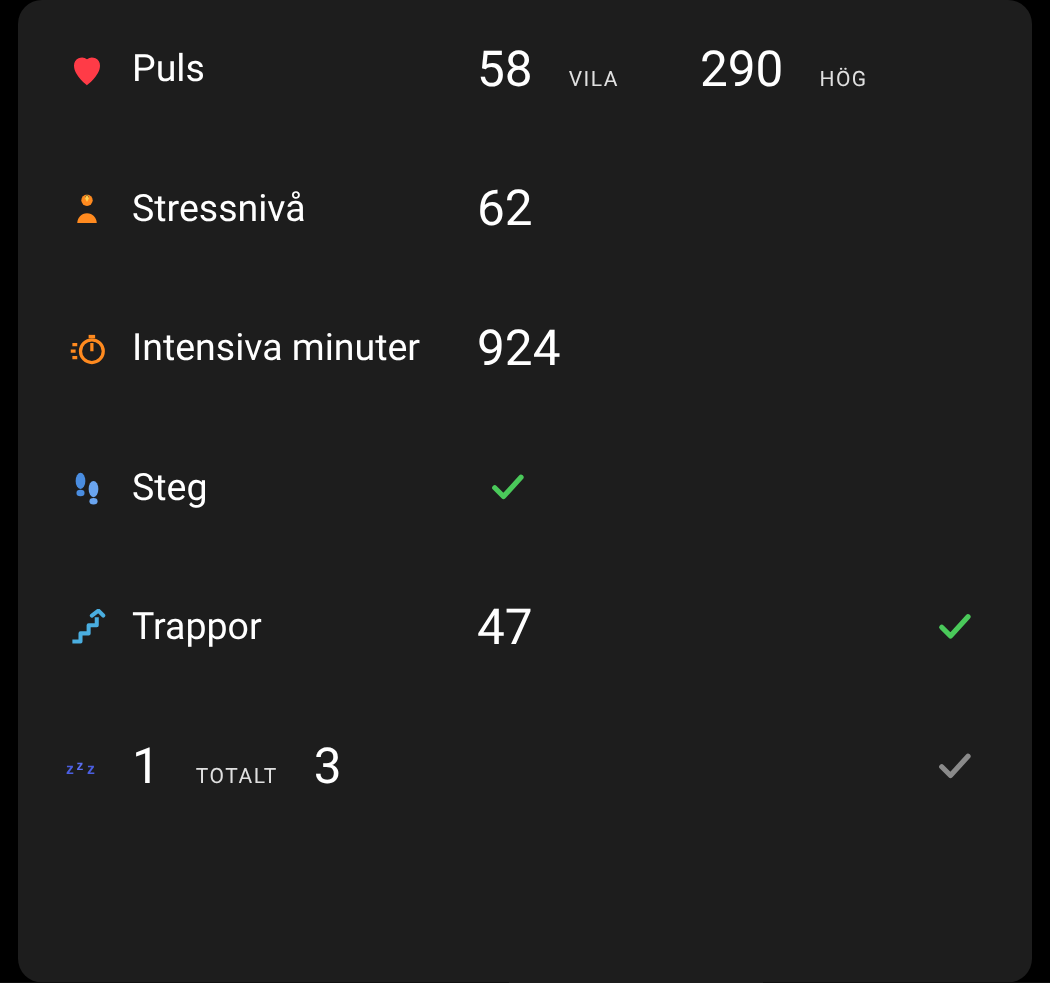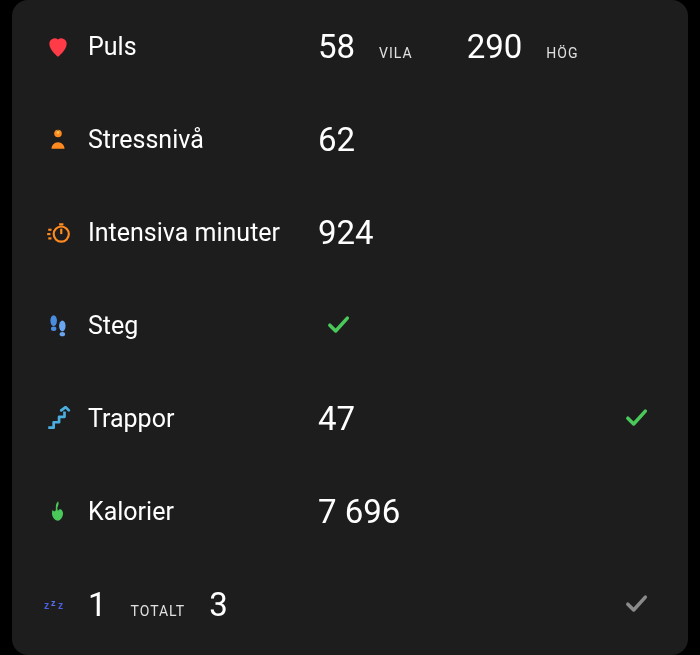--- a/index.html
+++ b/index.html
@@ -171,34 +171,20 @@
     </div>
     <div class="check-col">
       <span>
         <svg viewBox="0 0 24 24" width="28" height="28">
           <path fill="none" stroke="#4ac95a" stroke-width="3" stroke-linecap="round" stroke-linejoin="round" d="M5 13l5 5L20 7"></path>
         </svg>
       </span>
     </div>
   </div>
 
-  <div class="row">
-    <div class="icon-col">
-      <span class="icon">
-        <svg viewBox="0 0 24 24" width="26" height="26">
-          <path fill="#4ac95a" d="M12 2c2 4-2 5 0 9 1-2 3-2 4 0 2 3-1 9-4 9s-7-4-5-10c1 2 3 2 3-1 0-3 0-5 2-7z"></path>
-        </svg>
-      </span>
-    </div>
-    <div class="label-col">Kalorier</div>
-    <div class="value-col">
-      <span class="value-num">7 696</span>
-    </div>
-    <div class="check-col"></div>
-  </div>
 
   <div class="row">
     <div class="icon-col">
       <span class="icon">
         <svg viewBox="0 0 40 24" width="34" height="22">
           <text x="0" y="18" font-size="15" font-weight="bold" fill="#4a5ee0" font-family="Arial">z</text>
           <text x="10" y="14" font-size="13" font-weight="bold" fill="#5a6ef0" font-family="Arial">z</text>
           <text x="20" y="18" font-size="15" font-weight="bold" fill="#4a5ee0" font-family="Arial">z</text>
         </svg>
       </span>

